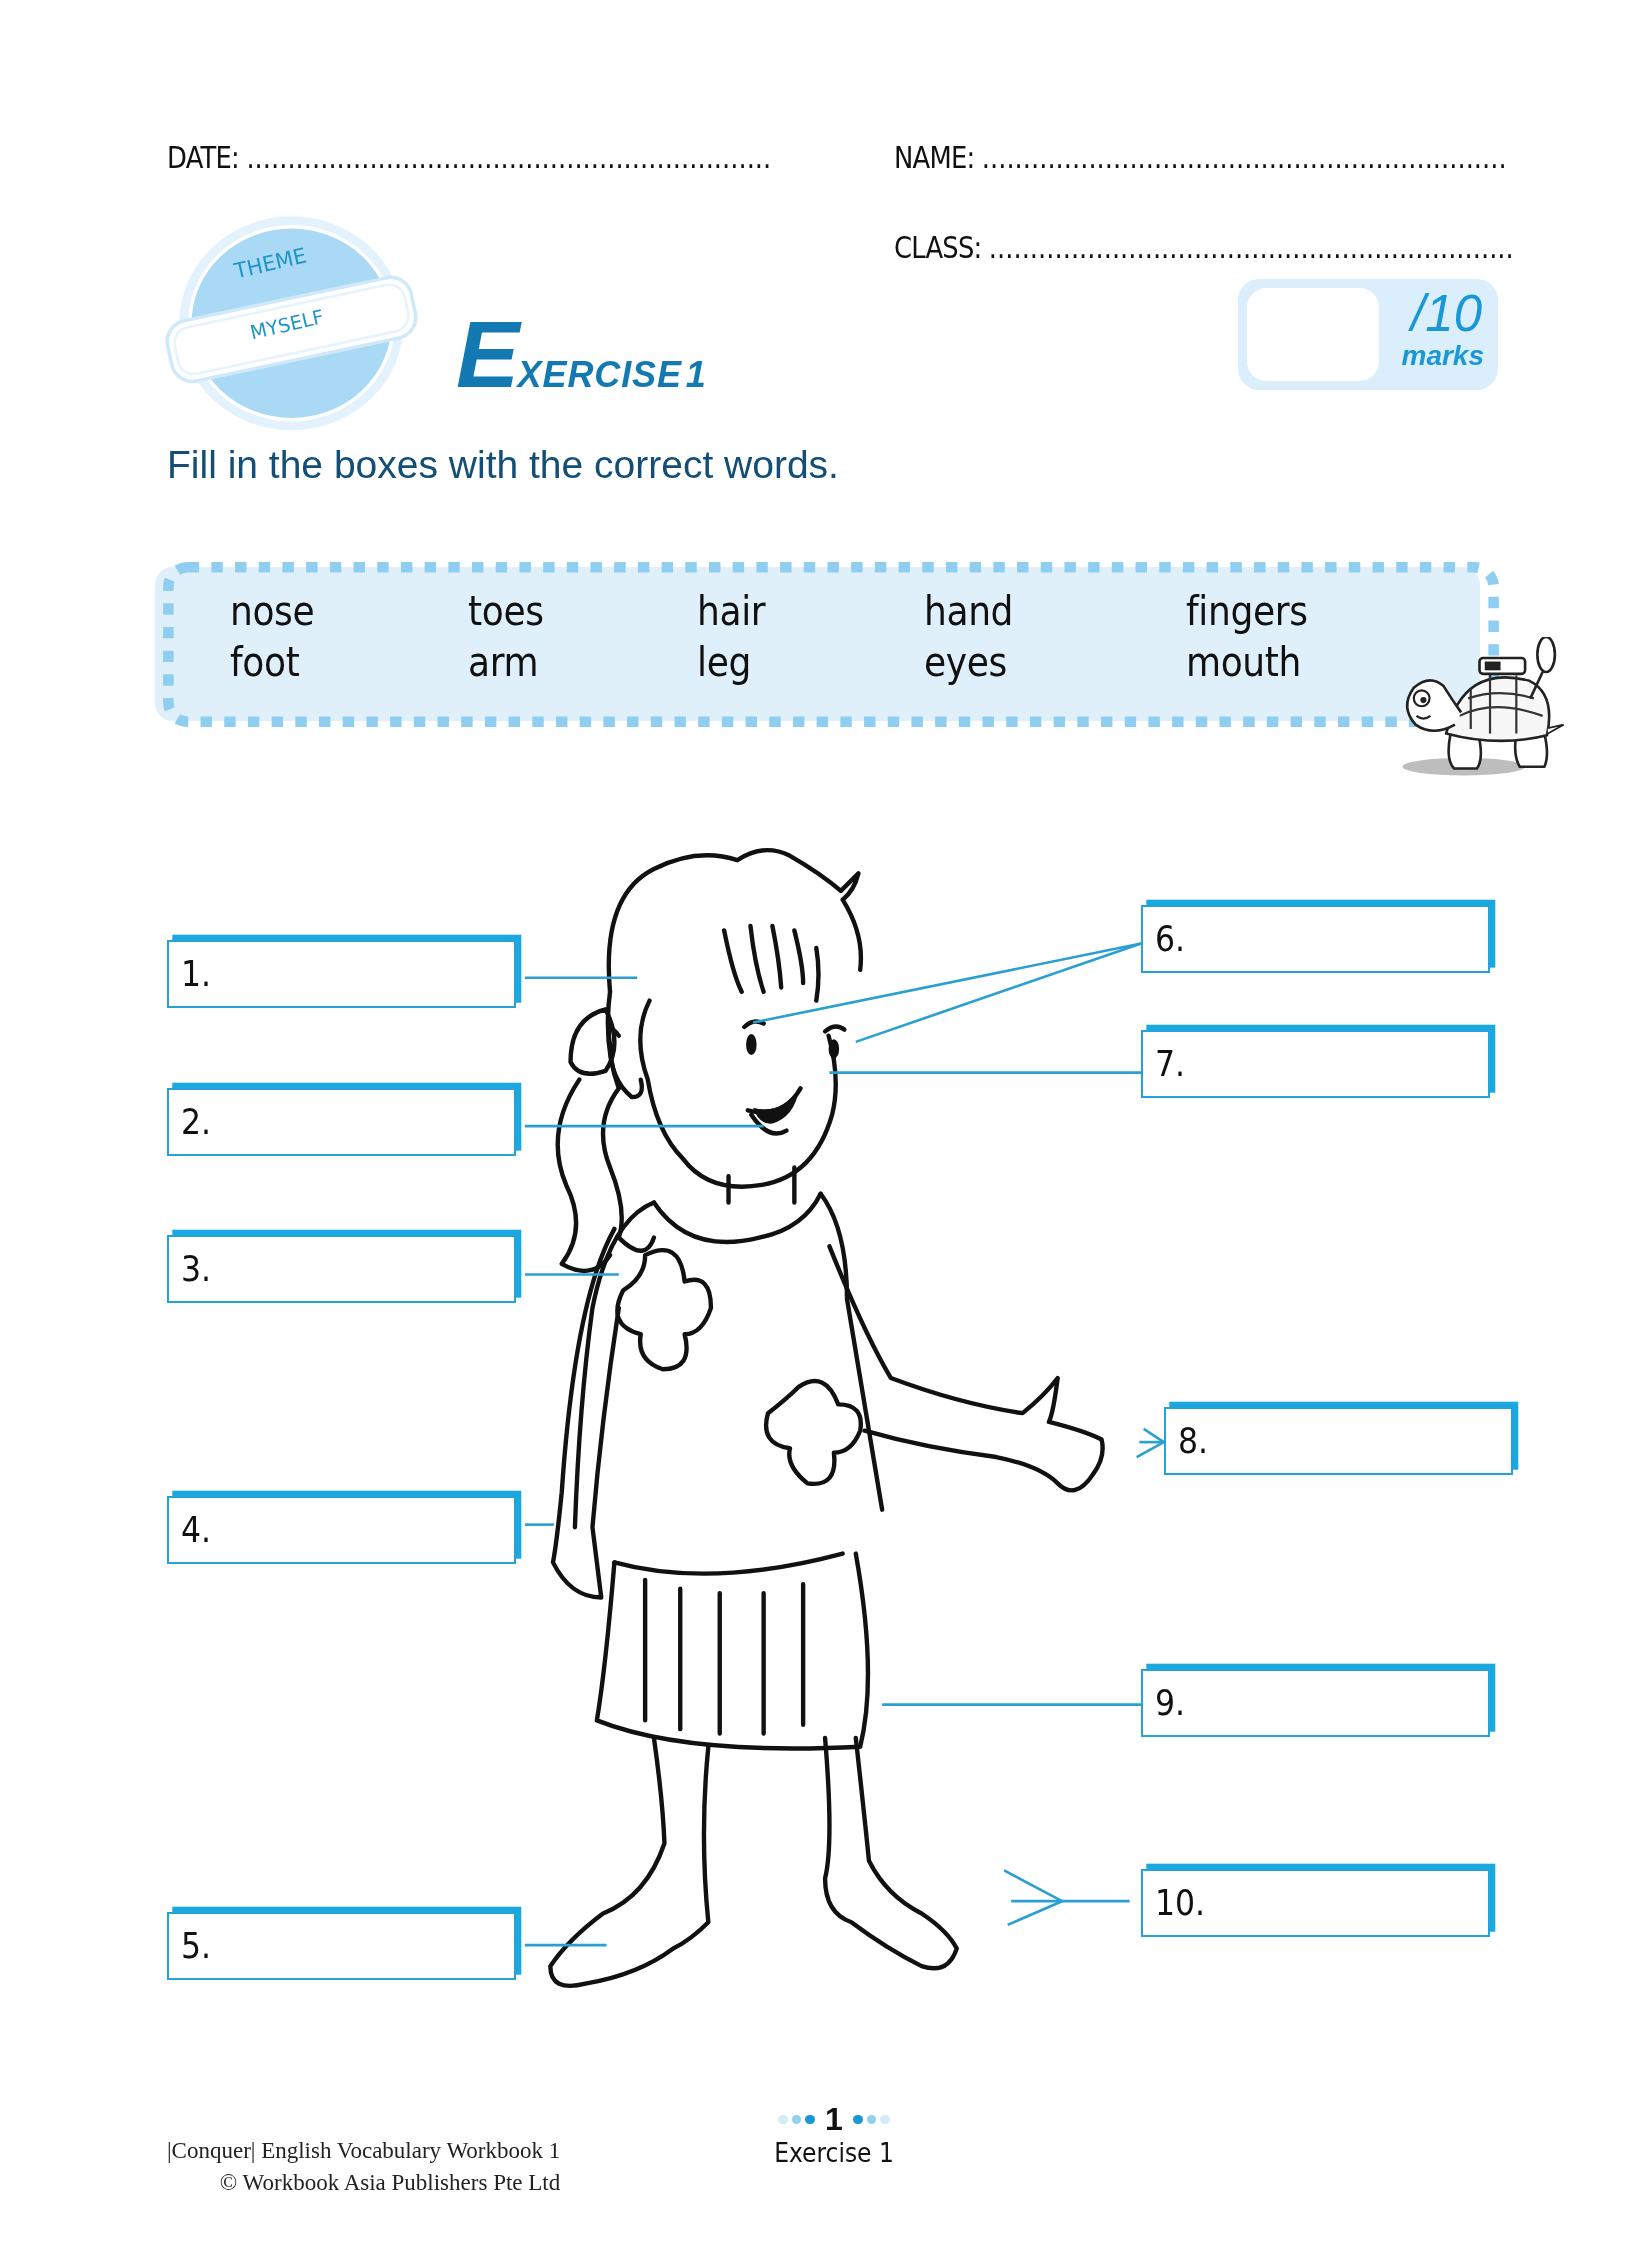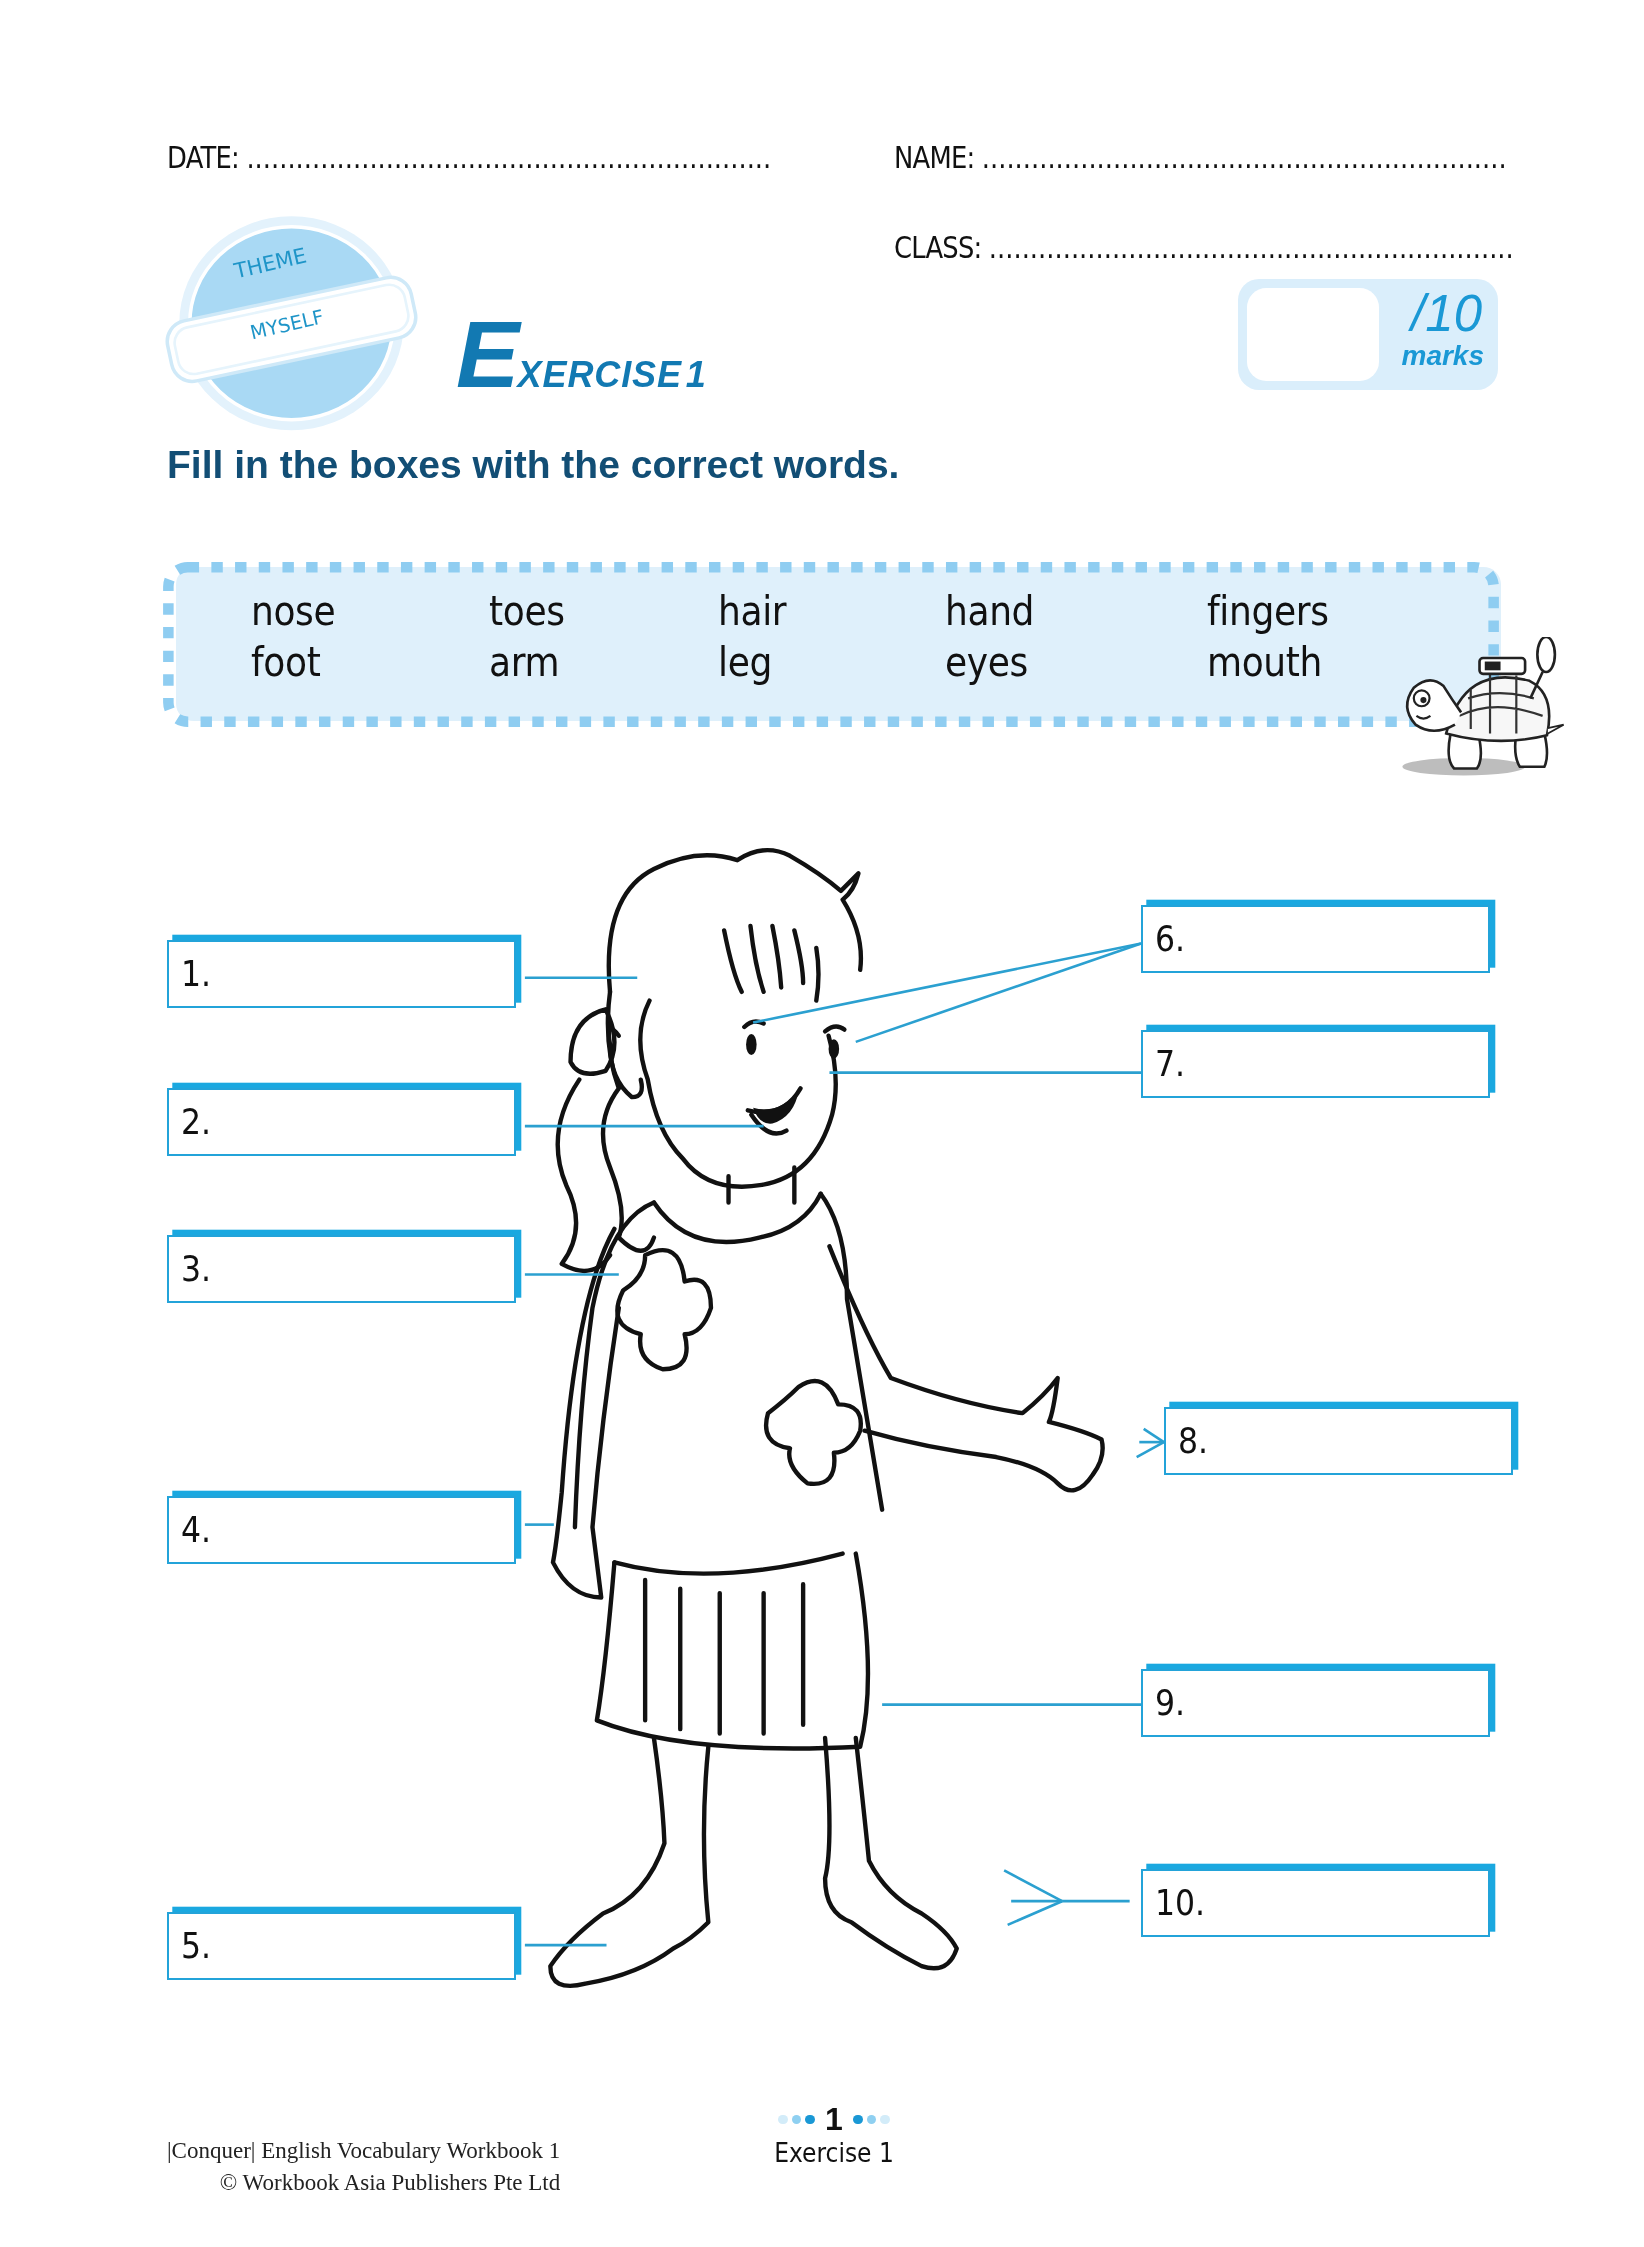--- a/index.html
+++ b/index.html
@@ -25,25 +25,25 @@
   .marks { left: 1238px; top: 279px; width: 260px; height: 111px; background: #daeefb;
            border-radius: 21px; }
   .marks .inner { position: absolute; left: 8.8px; top: 8.8px; width: 132px; height: 93px;
                   background: #fff; border-radius: 19.3px; }
   .marks .total { position: absolute; right: 16px; top: 5.3px; font-size: 51px; font-weight: normal;
                   font-style: italic; color: #1a98d5; }
   .marks .lbl { position: absolute; right: 14px; top: 61px; font-size: 28px; font-weight: bold;
                 font-style: italic; color: #1a98d5; }
 
   
-  .instruction { left: 167px; top: 443px; font-size: 39px; font-weight: bold; color: #124e75;
+  .instruction { left: 167px; top: 443px; font-size: 39px; font-weight: normal; color: #124e75;
                  letter-spacing: 0px; }
 
   
-  .word-bank { left: 176px; top: 567px; width: 1325px; height: 154px; background: #dff0fb;
+  .word-bank { left: 155px; top: 567px; width: 1325px; height: 154px; background: #dff0fb;
                border-radius: 17.6px; text-align: right; }
   .word-bank-border { left: 163px; top: 562px; width: 1336px; height: 165px; }
   .word { position: absolute; font-family: "DejaVu Sans", sans-serif; font-size: 40px; color: #111;
           transform: scaleX(0.9); transform-origin: left top; letter-spacing: -0.4px; }
 
   
   .answer-box { position: absolute; width: 349px; height: 68px; border: 2.6px solid #23a3d9;
                 background: #fff; box-sizing: border-box;
                 box-shadow: 5.3px -5.3px 0 0 #1aa8e0; }
   .answer-box .num { position: absolute; left: 12.3px; top: 12.3px; font-family: "DejaVu Sans", sans-serif;

